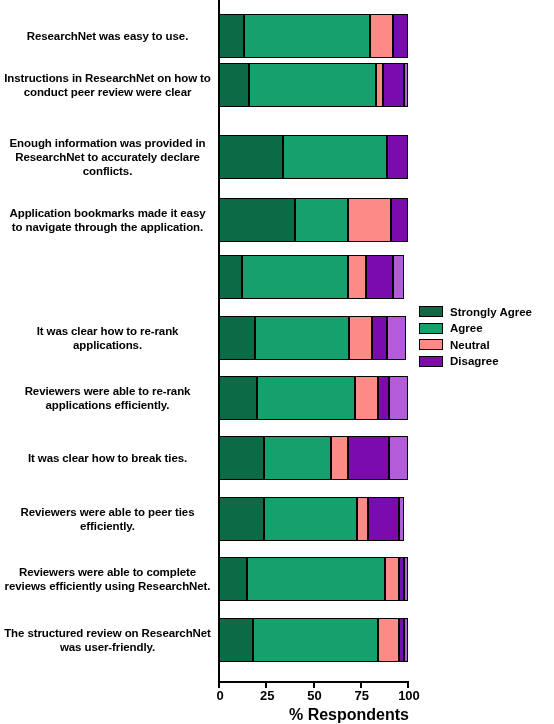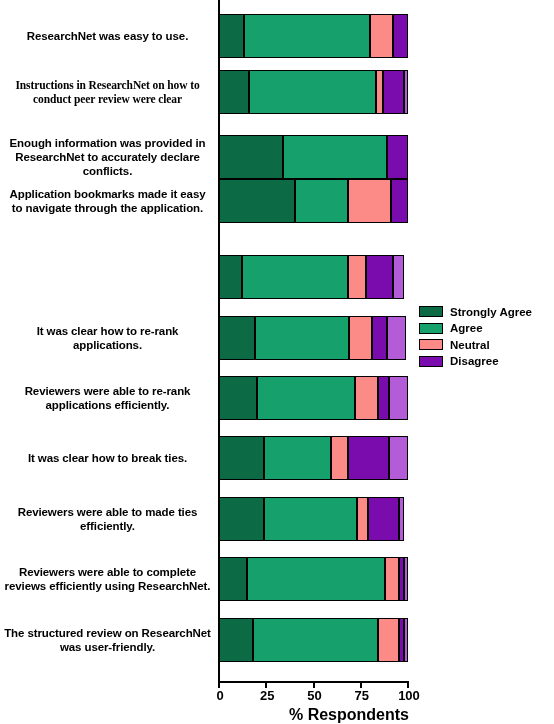--- a/index.html
+++ b/index.html
@@ -147,39 +147,39 @@
   <div class="rows-layer">
       <div class="row" style="top: 14px;">
         <div class="row-label">ResearchNet was easy to use.</div>
         <div class="bar" style="width: 189px;">
           <div class="seg" title="Strongly Agree: 13%" style="left: 0px; width: 24.57px; background: rgb(12, 107, 69); z-index: 10;"></div>
           <div class="seg" title="Agree: 67%" style="left: 24.57px; width: 126.63px; background: rgb(22, 160, 107); z-index: 9;"></div>
           <div class="seg" title="Neutral: 12%" style="left: 151.2px; width: 22.68px; background: rgb(252, 138, 135); z-index: 8;"></div>
           <div class="seg" title="Disagree: 8%" style="left: 173.88px; width: 15.12px; background: rgb(122, 12, 173); z-index: 7;"></div>
         </div>
       </div>
-      <div class="row" style="top: 70px; font-family: Liberation Serif, serif;">
+      <div class="row" style="top: 63px;">
         <div class="row-label">Instructions in ResearchNet on how to conduct peer review were clear</div>
         <div class="bar" style="width: 189px;">
           <div class="seg" title="Strongly Agree: 16%" style="left: 0px; width: 30.24px; background: rgb(12, 107, 69); z-index: 10;"></div>
           <div class="seg" title="Agree: 67%" style="left: 30.24px; width: 126.63px; background: rgb(22, 160, 107); z-index: 9;"></div>
           <div class="seg" title="Neutral: 4%" style="left: 156.87px; width: 7.56px; background: rgb(252, 138, 135); z-index: 8;"></div>
           <div class="seg" title="Disagree: 11%" style="left: 164.43px; width: 20.79px; background: rgb(122, 12, 173); z-index: 7;"></div>
           <div class="seg" title="Strongly Disagree: 2%" style="left: 185.22px; width: 3.78px; background: rgb(180, 92, 216); z-index: 6;"></div>
         </div>
       </div>
       <div class="row" style="top: 134.7px;">
         <div class="row-label">Enough  information was provided in ResearchNet to accurately declare conflicts.</div>
         <div class="bar" style="width: 189px;">
           <div class="seg" title="Strongly Agree: 34%" style="left: 0px; width: 64.26px; background: rgb(12, 107, 69); z-index: 10;"></div>
           <div class="seg" title="Agree: 55%" style="left: 64.26px; width: 103.95px; background: rgb(22, 160, 107); z-index: 9;"></div>
           <div class="seg" title="Disagree: 11%" style="left: 168.21px; width: 20.79px; background: rgb(122, 12, 173); z-index: 7;"></div>
         </div>
       </div>
-      <div class="row" style="top: 179px;">
+      <div class="row" style="top: 198px;">
         <div class="row-label">Application bookmarks made it easy to navigate through the application.</div>
         <div class="bar" style="width: 189px;">
           <div class="seg" title="Strongly Agree: 40%" style="left: 0px; width: 75.6px; background: rgb(12, 107, 69); z-index: 10;"></div>
           <div class="seg" title="Agree: 28%" style="left: 75.6px; width: 52.92px; background: rgb(22, 160, 107); z-index: 9;"></div>
           <div class="seg" title="Neutral: 23%" style="left: 128.52px; width: 43.47px; background: rgb(252, 138, 135); z-index: 8;"></div>
           <div class="seg" title="Disagree: 9%" style="left: 171.99px; width: 17.01px; background: rgb(122, 12, 173); z-index: 7;"></div>
         </div>
       </div>
       <div class="row" style="top: 255.4px;">
         <div class="bar" style="width: 185.22px;">
@@ -214,21 +214,21 @@
         <div class="row-label">It was clear how to break ties.</div>
         <div class="bar" style="width: 189px;">
           <div class="seg" title="Strongly Agree: 24%" style="left: 0px; width: 45.36px; background: rgb(12, 107, 69); z-index: 10;"></div>
           <div class="seg" title="Agree: 35%" style="left: 45.36px; width: 66.15px; background: rgb(22, 160, 107); z-index: 9;"></div>
           <div class="seg" title="Neutral: 9%" style="left: 111.51px; width: 17.01px; background: rgb(252, 138, 135); z-index: 8;"></div>
           <div class="seg" title="Disagree: 22%" style="left: 128.52px; width: 41.58px; background: rgb(122, 12, 173); z-index: 7;"></div>
           <div class="seg" title="Strongly Disagree: 10%" style="left: 170.1px; width: 18.9px; background: rgb(180, 92, 216); z-index: 6;"></div>
         </div>
       </div>
       <div class="row" style="top: 496.8px;">
-        <div class="row-label">Reviewers were able to made ties efficiently.</div>
+        <div class="row-label">Reviewers were able to peer ties efficiently.</div>
         <div class="bar" style="width: 185.22px;">
           <div class="seg" title="Strongly Agree: 24%" style="left: 0px; width: 45.36px; background: rgb(12, 107, 69); z-index: 10;"></div>
           <div class="seg" title="Agree: 49%" style="left: 45.36px; width: 92.61px; background: rgb(22, 160, 107); z-index: 9;"></div>
           <div class="seg" title="Neutral: 6%" style="left: 137.97px; width: 11.34px; background: rgb(252, 138, 135); z-index: 8;"></div>
           <div class="seg" title="Disagree: 16%" style="left: 149.31px; width: 30.24px; background: rgb(122, 12, 173); z-index: 7;"></div>
           <div class="seg" title="Strongly Disagree: 3%" style="left: 179.55px; width: 5.67px; background: rgb(180, 92, 216); z-index: 6;"></div>
         </div>
       </div>
       <div class="row" style="top: 557.15px;">
         <div class="row-label">Reviewers were able to complete reviews efficiently using ResearchNet.</div>

